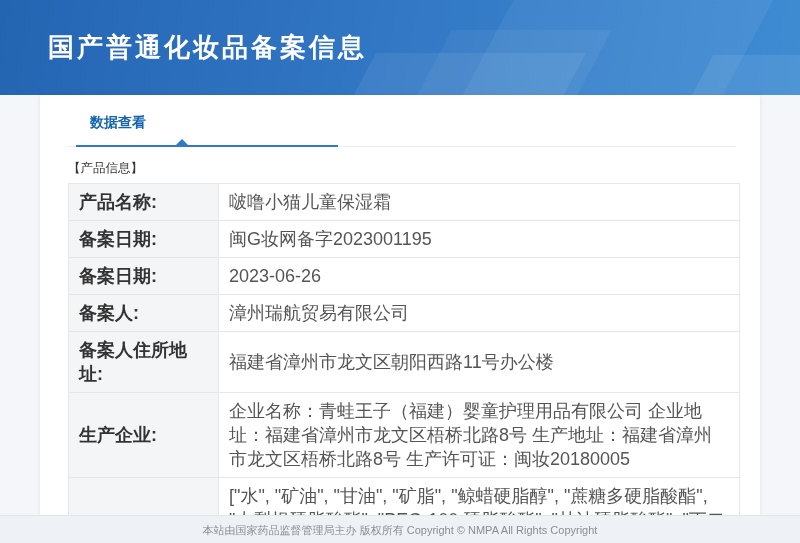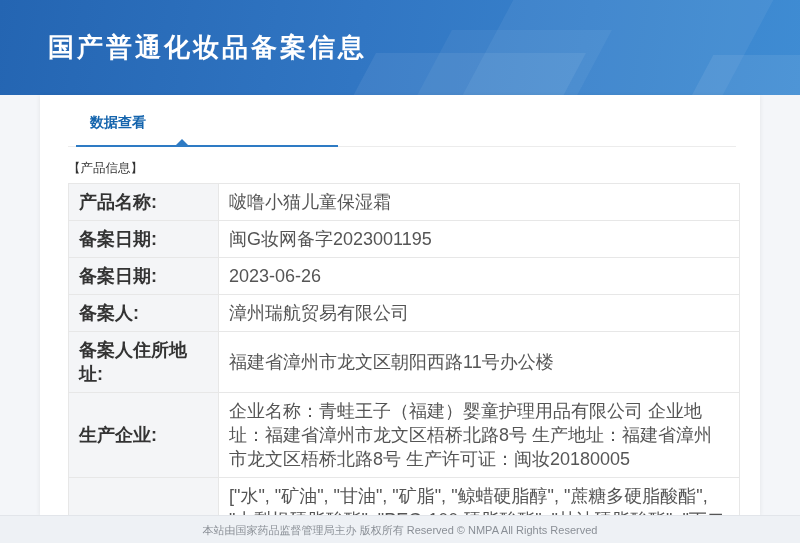--- a/index.html
+++ b/index.html
@@ -112,14 +112,14 @@
       <tr>
         <th>备注:</th>
         <td></td>
       </tr>
     </tbody>
   </table>
 
 </div>
 
 <div class="footer">
-  <span>本站由国家药品监督管理局主办 版权所有 Reserved © NMPA All Rights Reserved</span>
+  <span>本站由国家药品监督管理局主办 版权所有 Copyright © NMPA All Rights Copyright</span>
 </div>
 
 </body></html>

